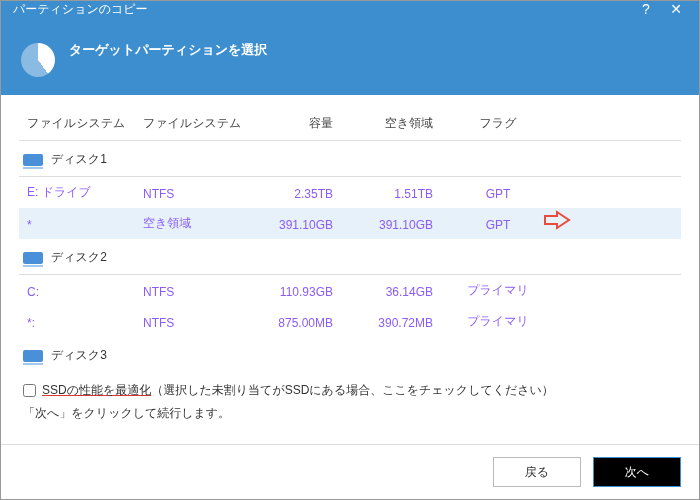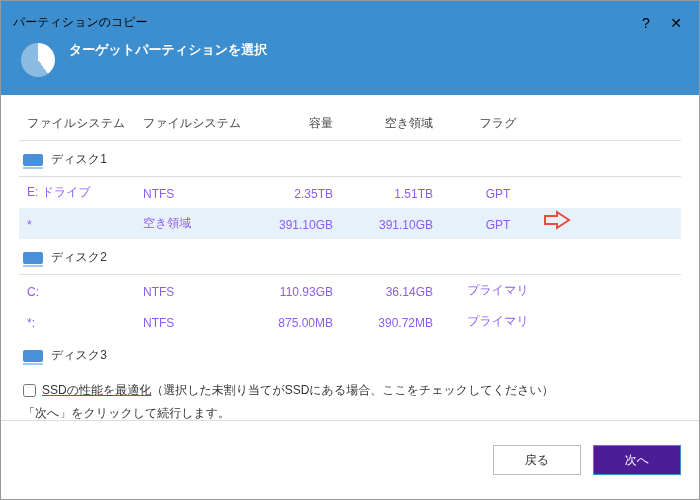--- a/index.html
+++ b/index.html
@@ -1,18 +1,18 @@
 <!DOCTYPE html>
 <html><head>
 <meta charset="utf-8">
 <style>
   * { box-sizing: border-box; margin: 0; padding: 0; }
   body { font-family: "Meiryo", "Yu Gothic", sans-serif; font-size: 12px; background: #fff; }
   .window { width: 700px; height: 500px; border: 1px solid #999; display: flex; flex-direction: column; background: #fff; }
-  .titlebar { height: 30px; background: #3d8ecf; color: #000000; display: flex; align-items: flex-end; padding: 0 8px 0 12px; font-size: 12px; }
+  .titlebar { height: 30px; background: #3d8ecf; color: #ffffff; display: flex; align-items: flex-start; padding: 0 8px 0 12px; font-size: 12px; }
   .titlebar .title { flex: 1; }
   .titlebar .icon-btn { width: 30px; text-align: center; cursor: pointer; font-size: 14px; }
   .header { background: #3d8ecf; color: #fff; padding: 10px 20px 18px 20px; display: flex; align-items: flex-start; gap: 14px; }
   .header .pie-icon { width: 34px; height: 34px; border-radius: 50%; background: conic-gradient(#fff 0 40%, rgba(255,255,255,0.4) 40% 100%); flex: 0 0 auto; margin-top: 2px; }
   .header .h-title { font-weight: bold; font-size: 13px; margin-bottom: 13px; }
   .header .h-sub { font-size: 12px; opacity: 0.95; }
   .content { flex: 1; padding: 14px 18px 8px 18px; overflow: hidden; }
   .list-wrap { border: 0; height: 260px; overflow-y: scroll; position: relative; }
   .cols { display: flex; padding: 6px 4px 8px 4px; color: #444; font-size: 12px; border-bottom: 1px solid #e0e0e0; }
   .c1 { width: 120px; padding-left: 4px; }
@@ -24,24 +24,24 @@
   .disk-icon { width: 20px; height: 12px; background: #4a90d9; border-radius: 2px; position: relative; }
   .disk-icon::after { content: ""; position: absolute; bottom: -3px; left: 0; width: 20px; height: 2px; background: #4a90d9; opacity: .5; }
   .row { display: flex; padding: 7px 4px; color: #8b5cf6; align-items: flex-end; cursor: pointer; position: relative; }
   .row.selected { background: #e6f1fa; }
   .arrow { position: absolute; left: 524px; top: 2px; }
   .arrow svg { width: 30px; height: 20px; }
   .opts { padding: 10px 4px 0 4px; color: #333; line-height: 1.9; }
   .opts label { display: flex; align-items: center; gap: 6px; }
   .opts input[type=checkbox] { width: 13px; height: 13px; }
   .uline { text-decoration: underline; text-decoration-color: #d33; text-decoration-thickness: 1px; }
-  .footer { border-top: 1px solid #ddd; padding: 24px 18px; display: flex; justify-content: flex-end; gap: 12px; }
+  .footer { border-top: 1px solid #ddd; padding: 12px 18px; display: flex; justify-content: flex-end; gap: 12px; }
   .btn { min-width: 88px; height: 30px; display: flex; align-items: center; justify-content: center; font-size: 12px; cursor: pointer; }
   .btn-secondary { background: #fff; border: 1px solid #bbb; color: #333; }
-  .btn-primary { background: #4c1d95; color: #fff; border: 1px solid #3d8ecf; }
+  .btn-primary { background: #000000; color: #fff; border: 1px solid #3d8ecf; }
   ::-webkit-scrollbar { width: 16px; }
   ::-webkit-scrollbar-track { background: #f0f0f0; }
   ::-webkit-scrollbar-thumb { background: #c8c8c8; }
 </style>
 </head>
 <body>
 
 <div class="window">
 
   <div class="titlebar">

